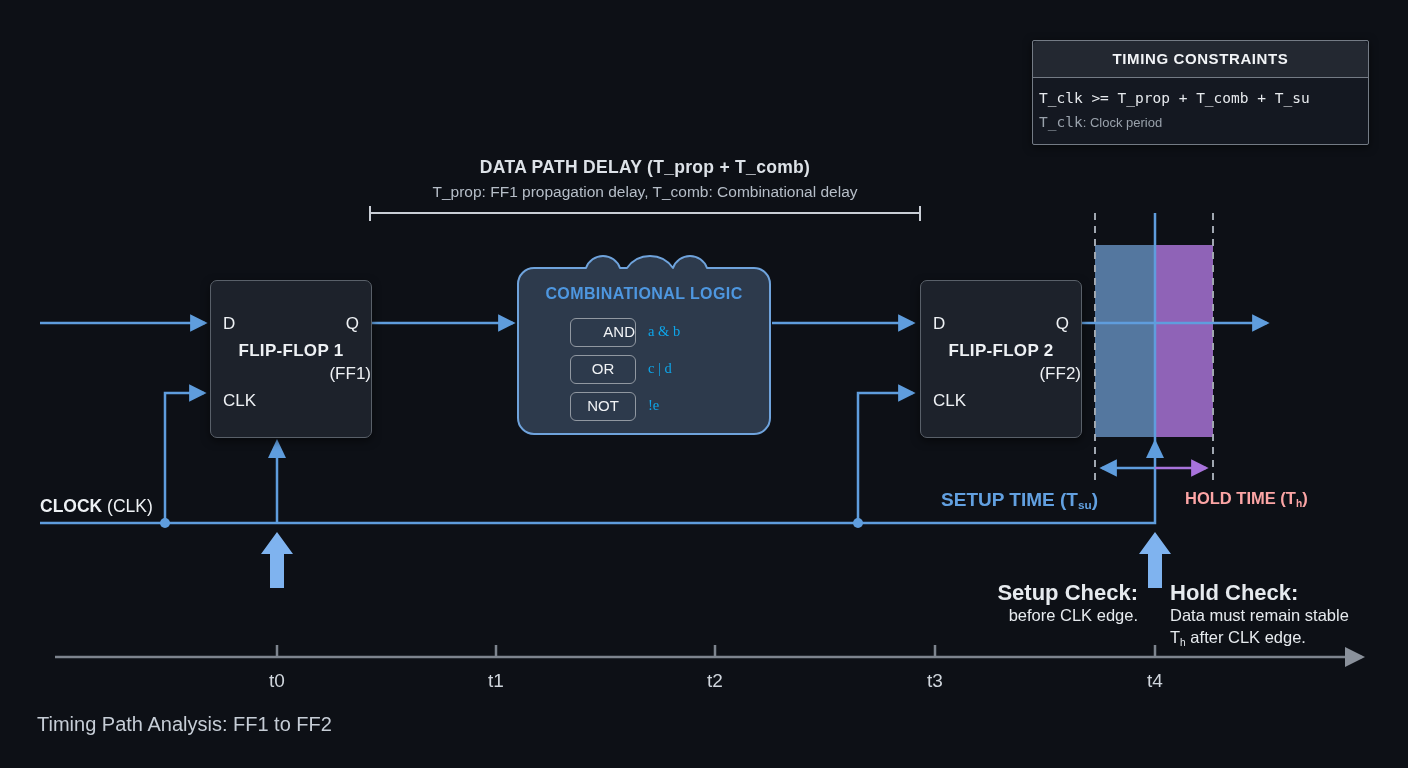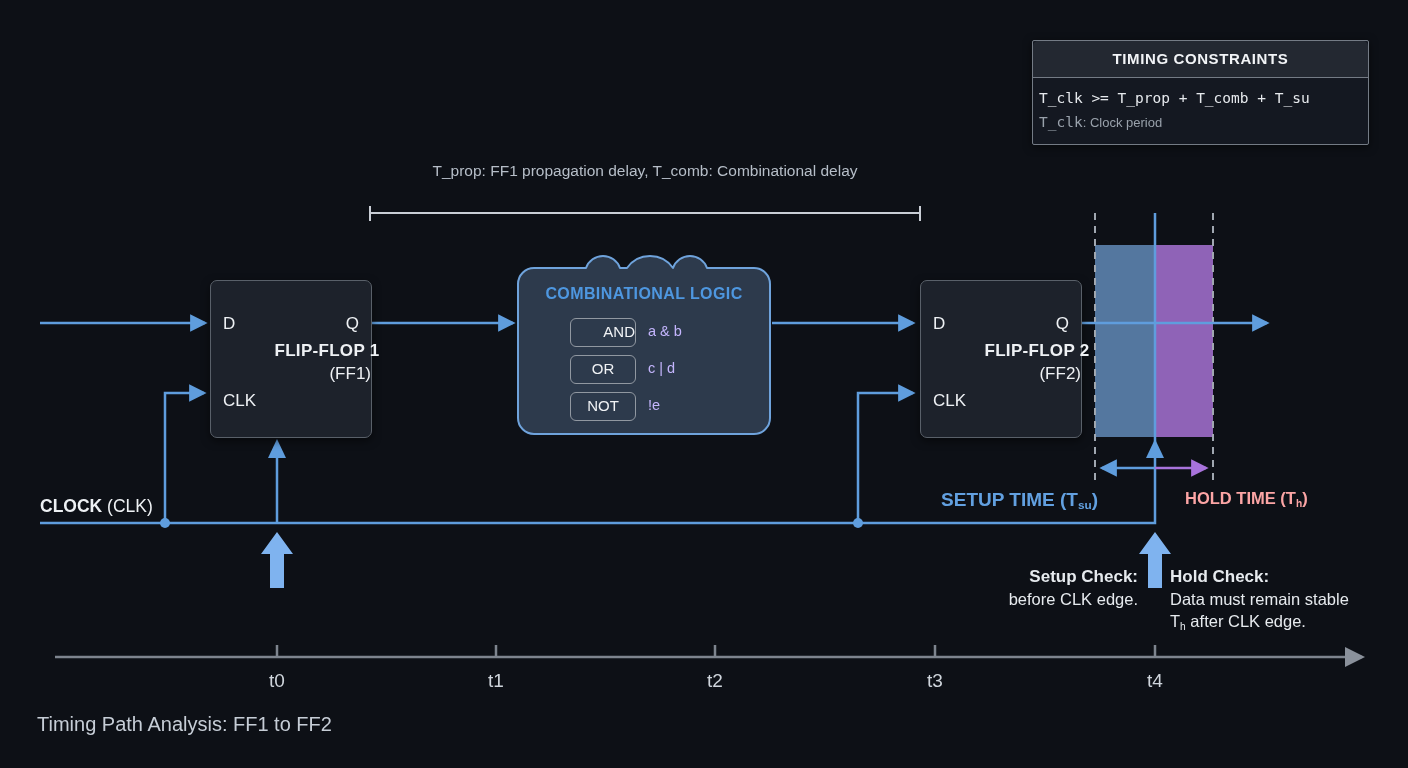--- a/index.html
+++ b/index.html
@@ -23,44 +23,44 @@
   .dpd .t1{font-size:17.5px;font-weight:bold;color:#dde2e8;letter-spacing:.3px;}
   .dpd .t2{font-size:15.5px;color:#b6bec8;margin-top:5px;}
 
   
   .ffbox{width:160px;height:156px;background:#1d222b;border:1.5px solid #596069;
          border-radius:7px;box-shadow:0 3px 8px rgba(0,0,0,.5);}
   .ffbox span{position:absolute;font-size:17px;line-height:20px;color:#eef1f4;}
   .pin-d{left:12px;top:33px;}
   .pin-q{right:12px;top:33px;}
   .pin-clk{left:12px;top:103px;margin-top:7px;}
-  .ff-name{left:0;top:60px;width:100%;text-align:center;font-weight:bold;letter-spacing:.3px;padding-left:36px;}
+  .ff-name{left:0;top:60px;width:100%;text-align:center;font-weight:bold;letter-spacing:.3px;}
   .ff-sub{left:0;top:83px;width:100%;text-align:right;font-size:16px;}
 
   
   .cl-title{left:518px;top:285px;width:252px;text-align:center;font-size:16px;font-weight:bold;
             letter-spacing:.4px;color:#4e97e0;}
   .gate-pill{position:absolute;left:52px;width:64px;height:27px;line-height:25px;text-align:center;
              border:1.5px solid #9198a1;border-radius:6px;color:#f0f2f5;font-size:15px;}
   .gate-expr{position:absolute;left:130px;height:27px;line-height:27px;
-             font-family:Liberation Sans, sans-serif;font-size:14.5px;color:#c4b5fd;}
+             font-family:Liberation Serif, serif;font-size:14.5px;color:#0ea5e9;}
   .cloud-inner{left:518px;top:268px;width:252px;height:166px;}
   .gr0{top:50px;text-align:right;} .gr1{top:87px;} .gr2{top:124px;}
 
   
   .clock-label{left:40px;top:496px;font-size:17.5px;color:#eef1f4;}
 
   
   .setup-label{left:848px;top:489px;width:250px;text-align:right;font-size:19px;font-weight:bold;color:#62a0e0;}
   .hold-label{left:1185px;top:489px;font-size:16.5px;font-weight:bold;color:#fca5a5;}
   .sub{font-size:.62em;vertical-align:-.25em;}
 
   
   .check{font-size:16.5px;line-height:22px;color:#e6eaee;}
-  .check .ct{font-size:17px;font-weight:bold;}
+  .check .ct{font-size:22px;font-weight:bold;margin-top:16px;}
   .setup-check{left:818px;top:566px;width:320px;text-align:right;}
   .hold-check{left:1170px;top:566px;width:280px;text-align:left;}
 
   
   .tick-label{position:absolute;top:670px;width:60px;text-align:center;font-size:19px;color:#cfd5dc;}
 
   .caption{left:37px;top:713px;font-size:20px;color:#c6cdd6;}
 </style>
 </head>
 <body>
@@ -151,20 +151,21 @@
 
   <div class="abs constraints">
     <div class="hdr">TIMING CONSTRAINTS</div>
     <div class="body">
       <div>T_clk &gt;= T_prop + T_comb + T_su</div>
       <div class="dim"><span>T_clk</span><span class="sans">: Clock period</span></div>
     </div>
   </div>
 
   <div class="abs dpd">
+    <div class="t1">DATA PATH DELAY (T_prop + T_comb)</div>
     <div class="t2">T_prop: FF1 propagation delay, T_comb: Combinational delay</div>
   </div>
 
   <div class="abs ffbox" style="left:210px;top:280px">
     <span class="pin-d">D</span>
     <span class="pin-q">Q</span>
     <span class="ff-name">FLIP-FLOP 1</span>
     <span class="ff-sub">(FF1)</span>
     <span class="pin-clk">CLK</span>
   </div>

